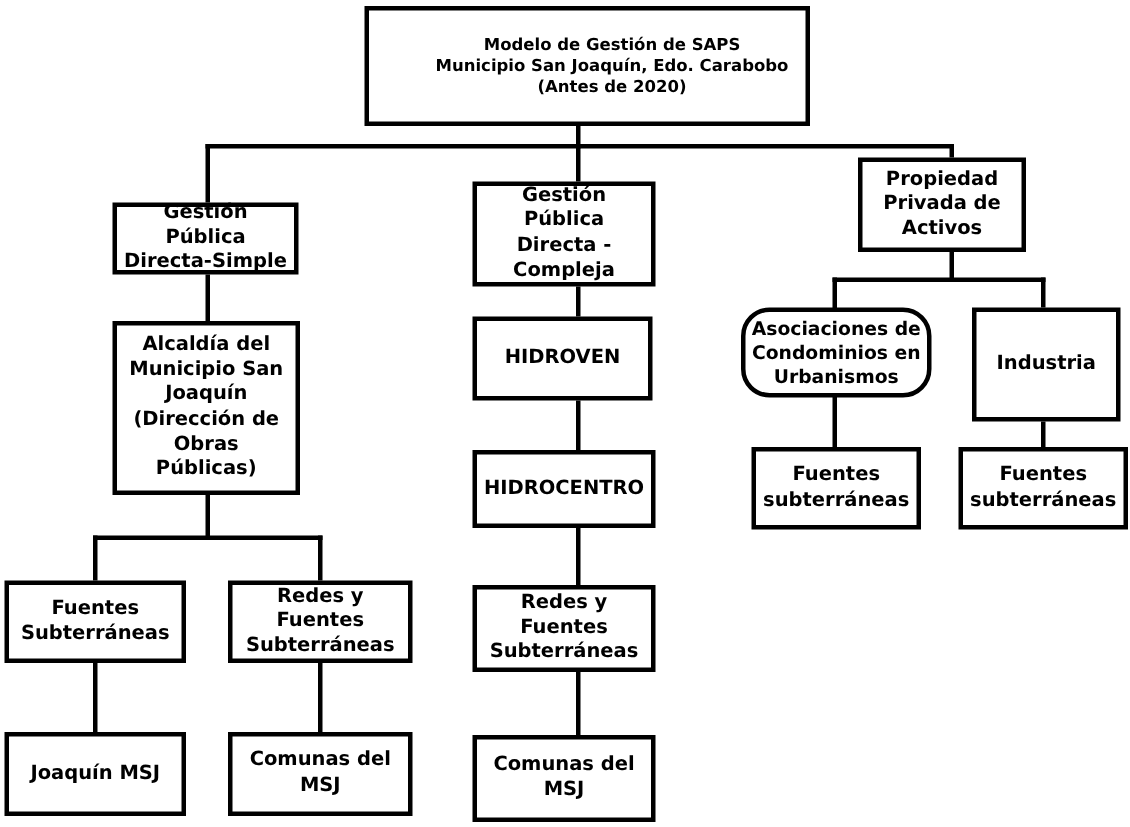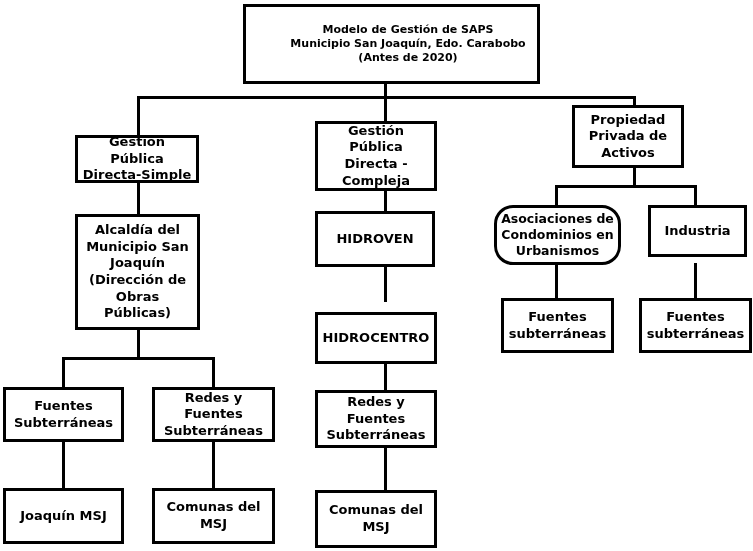--- a/index.html
+++ b/index.html
@@ -125,21 +125,21 @@
   <div class="node fs-lvl1" style="left:315px; top:121px; width:122px; height:70px;">
     <span>Gestión  Pública
 Directa -
 Compleja</span>
   </div>
 
   <div class="node fs-body" style="left:315px; top:211px; width:120px; height:56px;">
     <span>HIDROVEN</span>
   </div>
 
-  <div class="node fs-body" style="left:315px; top:312px; width:122px; height:52px;">
+  <div class="node fs-body" style="left:315px; top:300px; width:122px; height:52px;">
     <span>HIDROCENTRO</span>
   </div>
 
   <div class="node fs-body" style="left:315px; top:390px; width:122px; height:58px;">
     <span>Redes y Fuentes
 Subterráneas</span>
   </div>
 
   <div class="node fs-body" style="left:315px; top:490px; width:122px; height:58px;">
     <span>Comunas del
@@ -151,21 +151,21 @@
 Privada de
 Activos</span>
   </div>
 
   <div class="node fs-small" style="left:494px; top:205px; width:127px; height:60px;border-radius:19px;">
     <span>Asociaciones de
 Condominios en
 Urbanismos</span>
   </div>
 
-  <div class="node fs-body" style="left:648px; top:205px; width:99px; height:52px;">
+  <div class="node fs-body" style="left:648px; top:205px; width:99px; height:76px;">
     <span>Industria</span>
   </div>
 
   <div class="node fs-body" style="left:501px; top:298px; width:113px; height:55px;">
     <span>Fuentes
 subterráneas</span>
   </div>
 
   <div class="node fs-body" style="left:639px; top:298px; width:113px; height:55px;">
     <span>Fuentes

